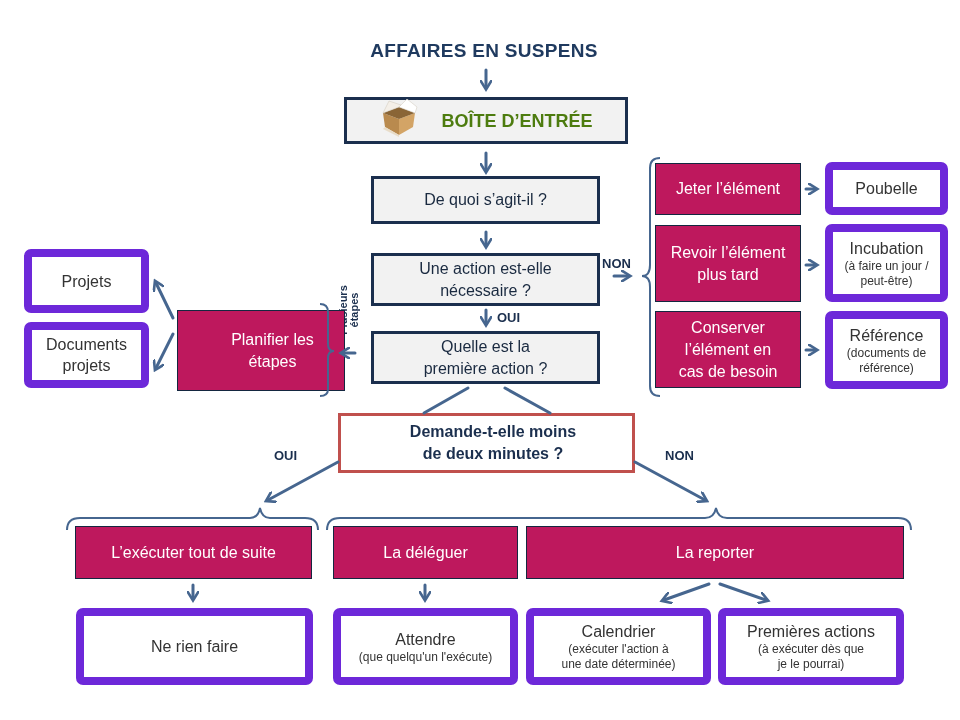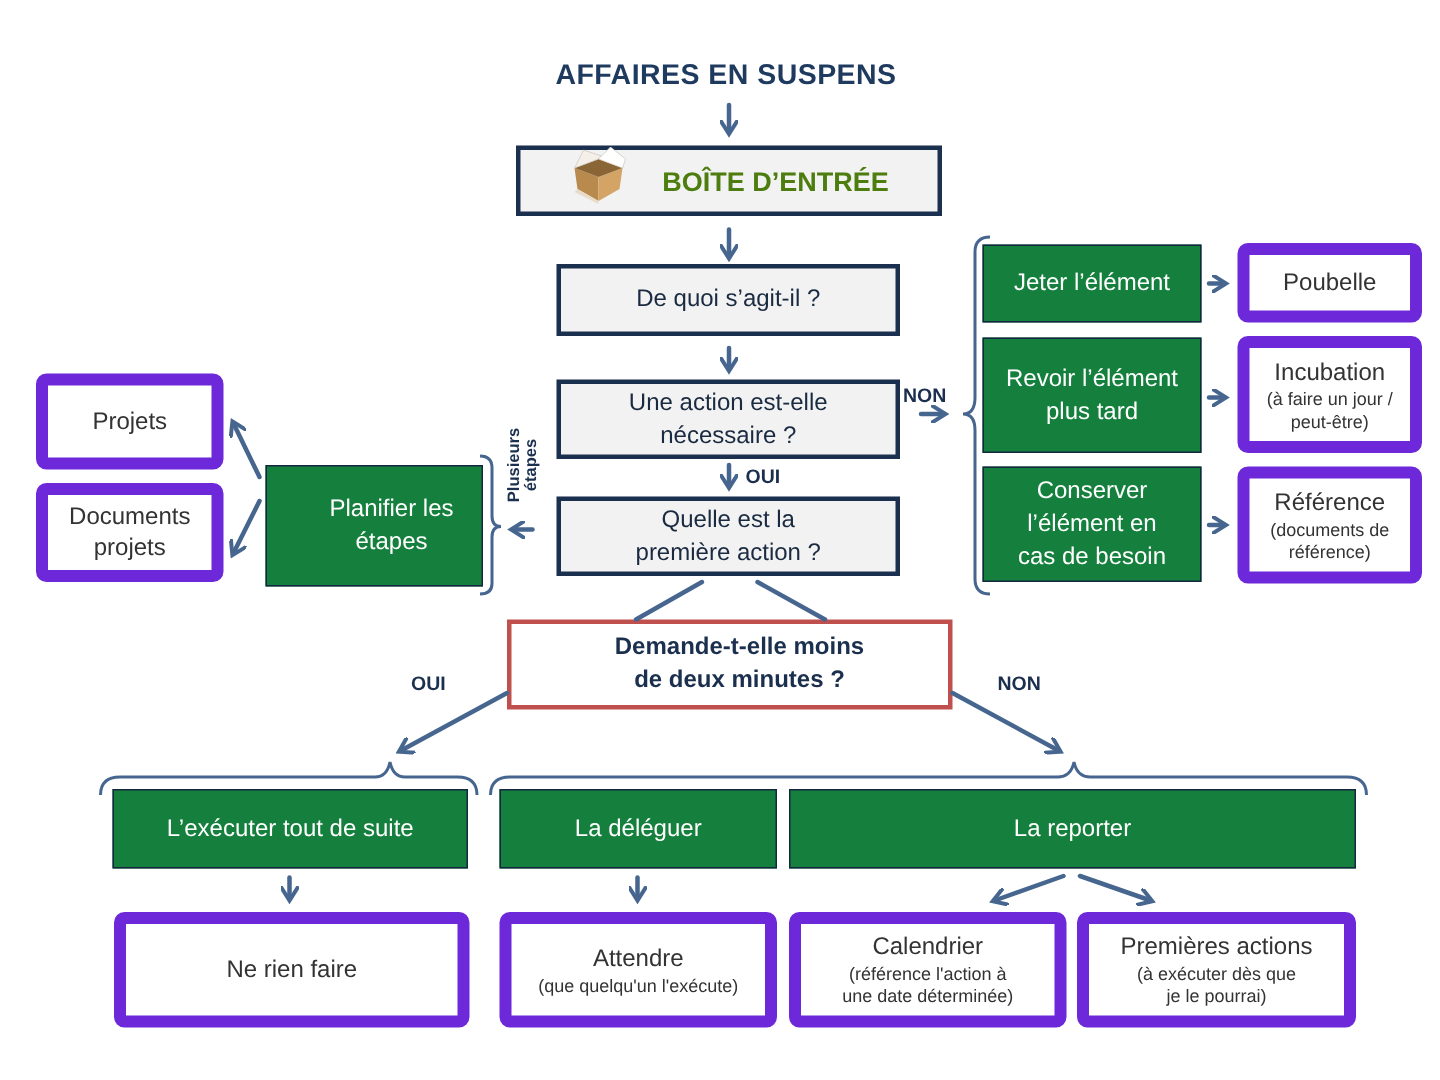--- a/index.html
+++ b/index.html
@@ -13,21 +13,21 @@
     left: 0; width: 960px; top: 40px; text-align: center;
     font-weight: bold; font-size: 19px; color: #1f3a5f; letter-spacing: 0.3px;
     padding-left: 8px;
   }
   .grey {
     background: #f2f2f2; border: 3px solid #1b2f4e;
     display: flex; align-items: center; justify-content: center; text-align: center;
     color: #1a2a40; font-size: 16px; line-height: 22px;
   }
   .dark {
-    background: #15803d; border: 1px solid #142740;
+    background: #be185d; border: 1px solid #142740;
     display: flex; align-items: center; justify-content: center; text-align: center;
     color: #ffffff; font-size: 16px; line-height: 22px;
   }
   .white {
     background: #ffffff; border: 8px solid #6d28d9; border-radius: 7px;
     display: flex; flex-direction: column; align-items: center; justify-content: center; text-align: center;
     color: #333333; font-size: 16px; line-height: 21px;
   }
   .white .sub { font-size: 12px; line-height: 15px; color: #333; }
   .red {
@@ -120,21 +120,21 @@
   <span class="sub">référence)</span>
 </div>
 
 <div class="abs white" style="left:24px; top:249px; width:125px; height:64px;">
   <span>Projets</span>
 </div>
 <div class="abs white" style="left:24px; top:322px; width:125px; height:66px;">
   <span>Documents</span>
   <span>projets</span>
 </div>
-<div class="abs dark" style="left:177px; top:310px; width:145px; height:81px; flex-direction:column;padding-left:23px;">
+<div class="abs dark" style="left:177px; top:310px; width:168px; height:81px; flex-direction:column;padding-left:23px;">
   <span>Planifier les</span>
   <span>étapes</span>
 </div>
 
 <div class="abs dark" style="left:75px; top:526px; width:237px; height:53px;">
   <span>L’exécuter tout de suite</span>
 </div>
 <div class="abs dark" style="left:333px; top:526px; width:185px; height:53px;">
   <span>La déléguer</span>
 </div>
@@ -144,21 +144,21 @@
 
 <div class="abs white" style="left:76px; top:608px; width:237px; height:77px;">
   <span>Ne rien faire</span>
 </div>
 <div class="abs white" style="left:333px; top:608px; width:185px; height:77px;">
   <span>Attendre</span>
   <span class="sub">(que quelqu'un l'exécute)</span>
 </div>
 <div class="abs white" style="left:526px; top:608px; width:185px; height:77px;">
   <span>Calendrier</span>
-  <span class="sub">(référence l'action à</span>
+  <span class="sub">(exécuter l'action à</span>
   <span class="sub">une date déterminée)</span>
 </div>
 <div class="abs white" style="left:718px; top:608px; width:186px; height:77px;">
   <span>Premières actions</span>
   <span class="sub">(à exécuter dès que</span>
   <span class="sub">je le pourrai)</span>
 </div>
 
 <svg class="overlay">
   <defs>

